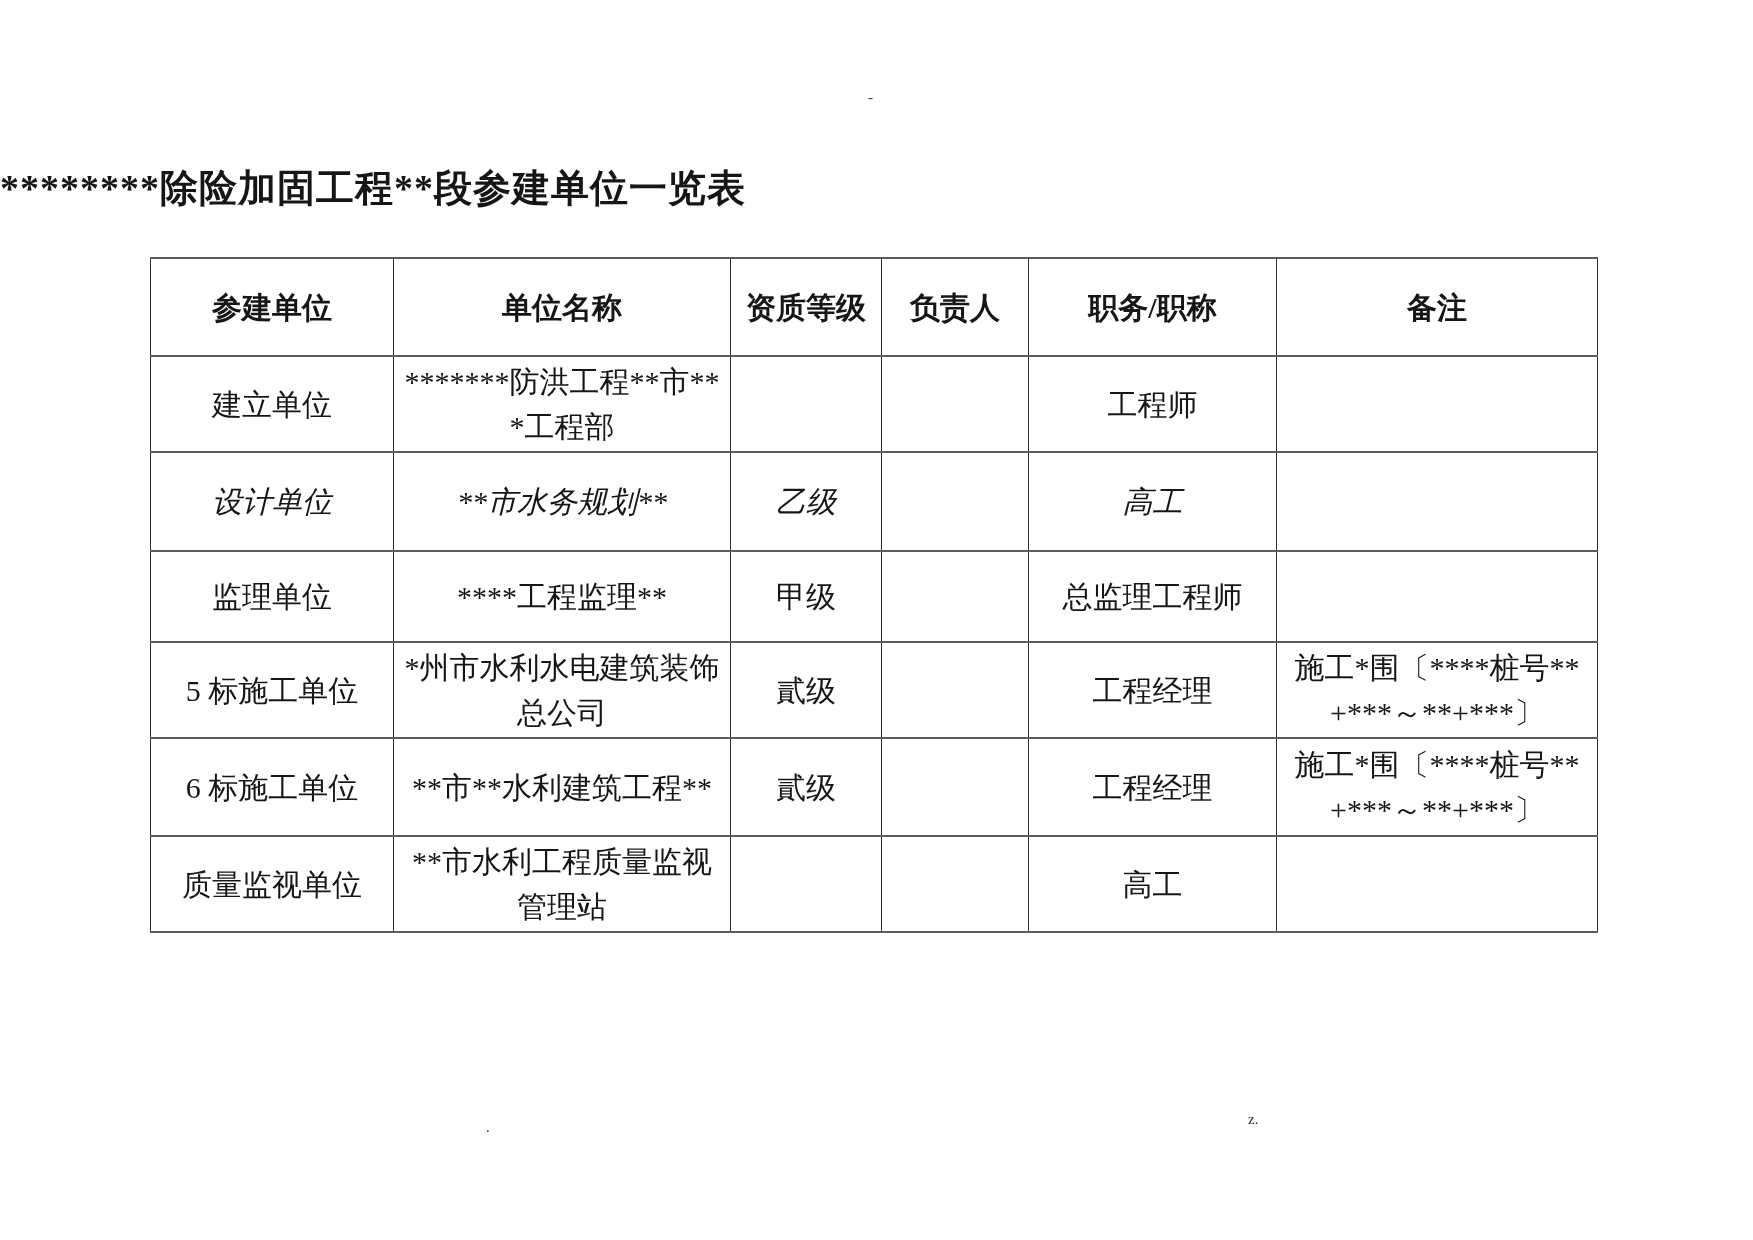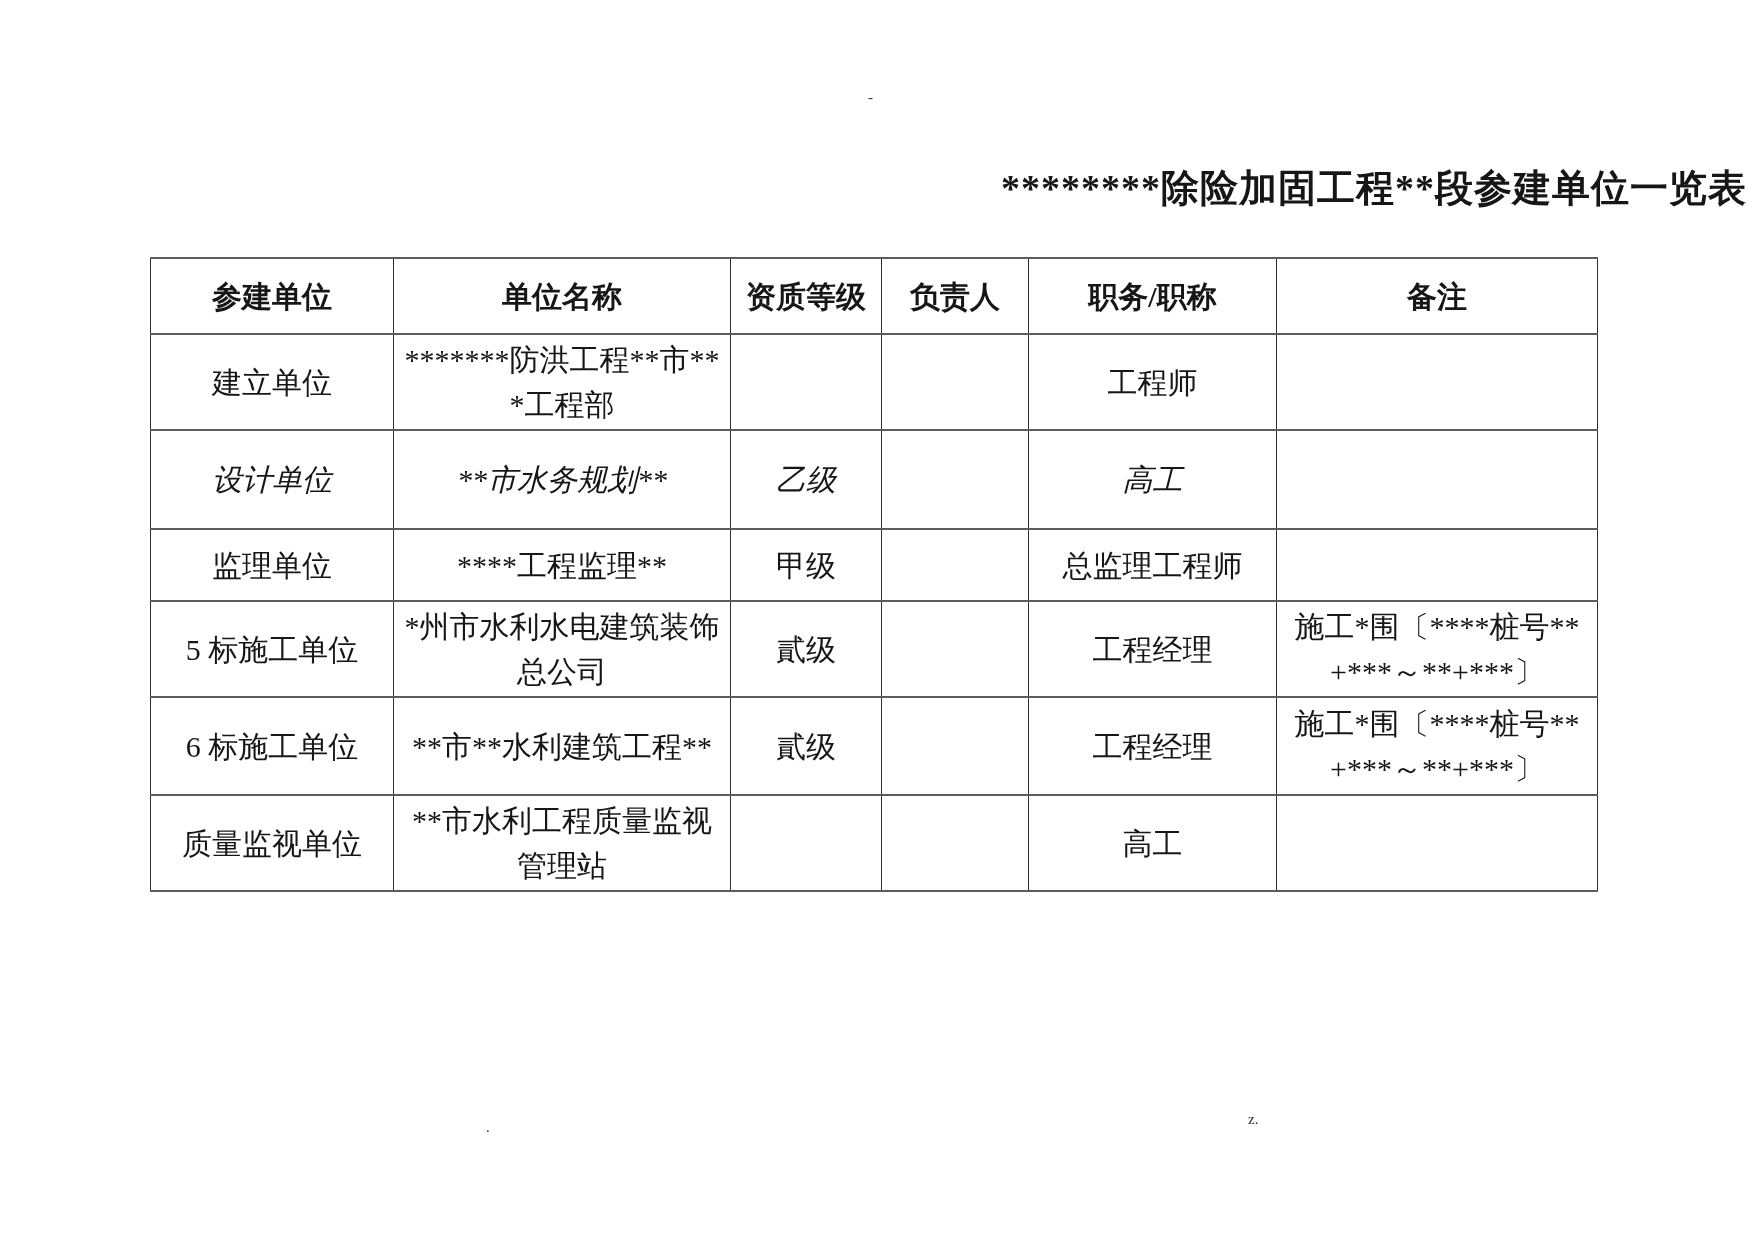--- a/index.html
+++ b/index.html
@@ -11,21 +11,21 @@
     font-family: "Liberation Serif", "DejaVu Serif", serif;
     color: #161616;
     overflow: hidden;
   }
   .title {
     position: absolute;
     left: 0;
     top: 163px;
     width: 1747px;
     margin: 0;
-    text-align: right;
+    text-align: left;
     font-size: 38px;
     font-weight: 700;
     letter-spacing: 1px;
   }
   table.participants {
     position: absolute;
     left: 150px;
     top: 257px;
     width: 1447px;
     border-collapse: collapse;
@@ -41,24 +41,24 @@
     vertical-align: middle;
     font-size: 30px;
     line-height: 1.5;
     padding: 2px 10px;
     overflow: hidden;
     word-break: break-all;
   }
   table.participants th {
     font-weight: 700;
   }
-  tr.rh-head  { height: 76px; }
+  tr.rh-head  { height: 98px; }
   tr.rh-r0 { height: 95px; border-radius: 22px; }
   tr.rh-r1 { height: 99px; font-style: italic; }
-  tr.rh-r2 { height: 72px; }
+  tr.rh-r2 { height: 91px; }
   tr.rh-r3 { height: 96px; }
   tr.rh-r4 { height: 98px; border-radius: 28px; }
   tr.rh-r5 { height: 92px; }
   td.remark {
     font-size: 19px;
     line-height: 1.45;
     padding: 2px 8px;
   }
   .artifact {
     position: absolute;

